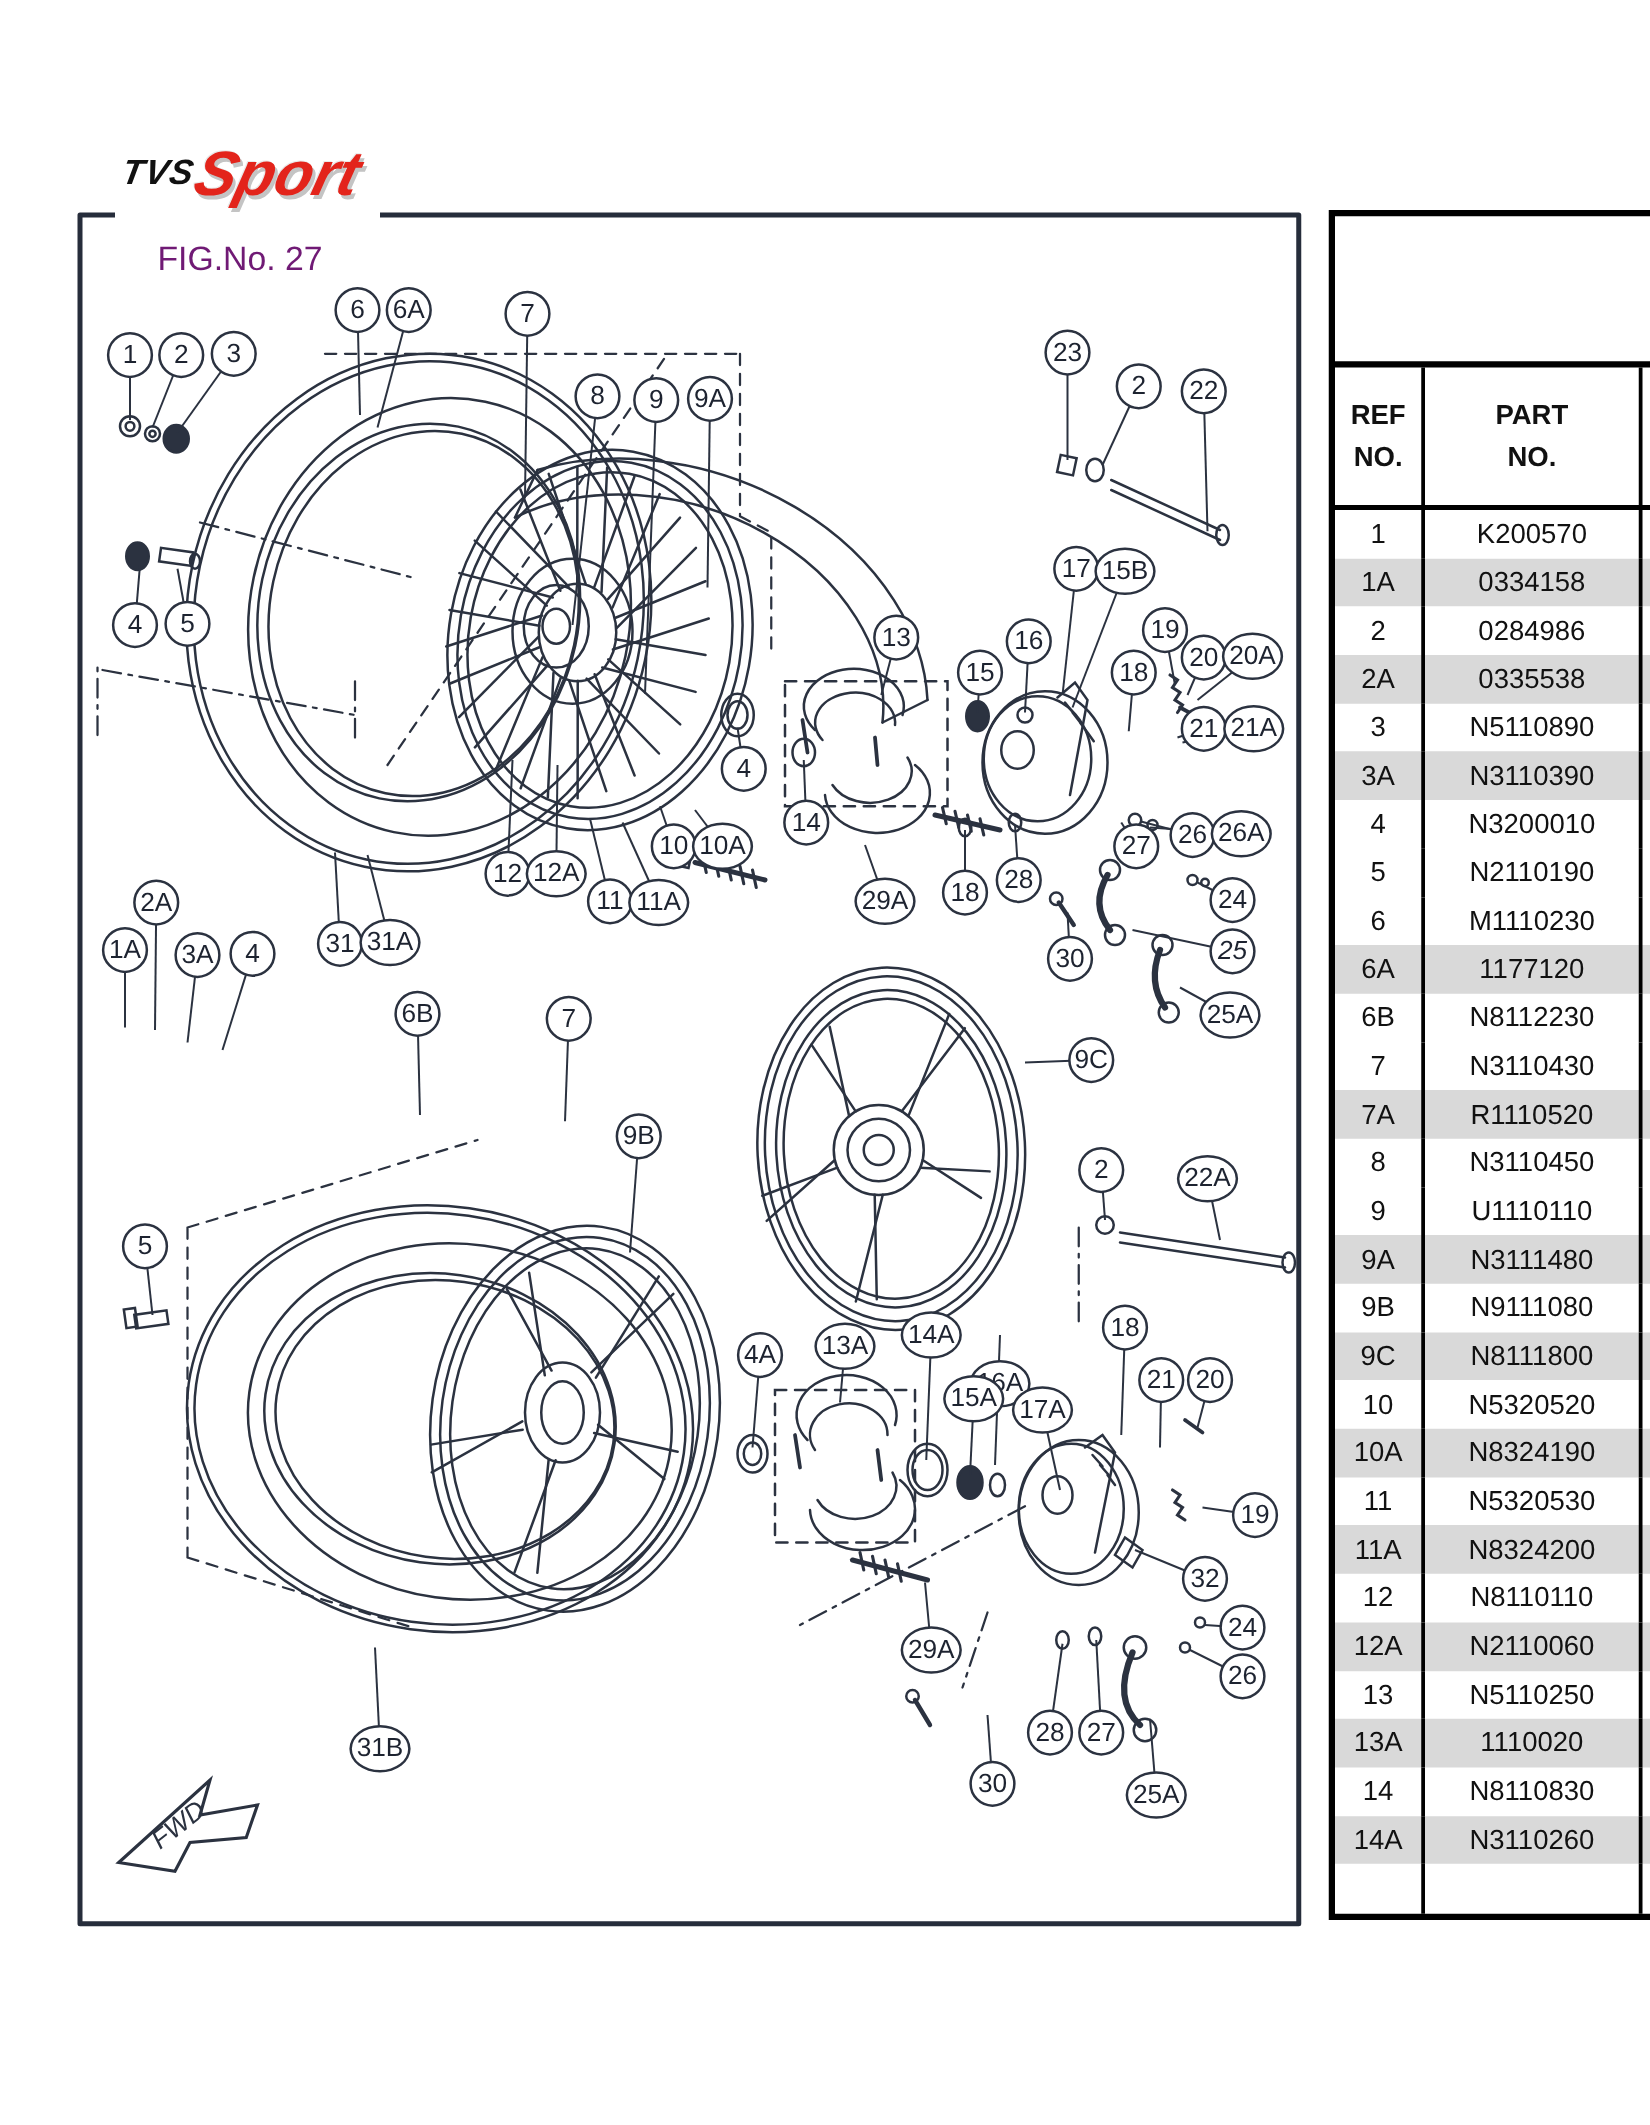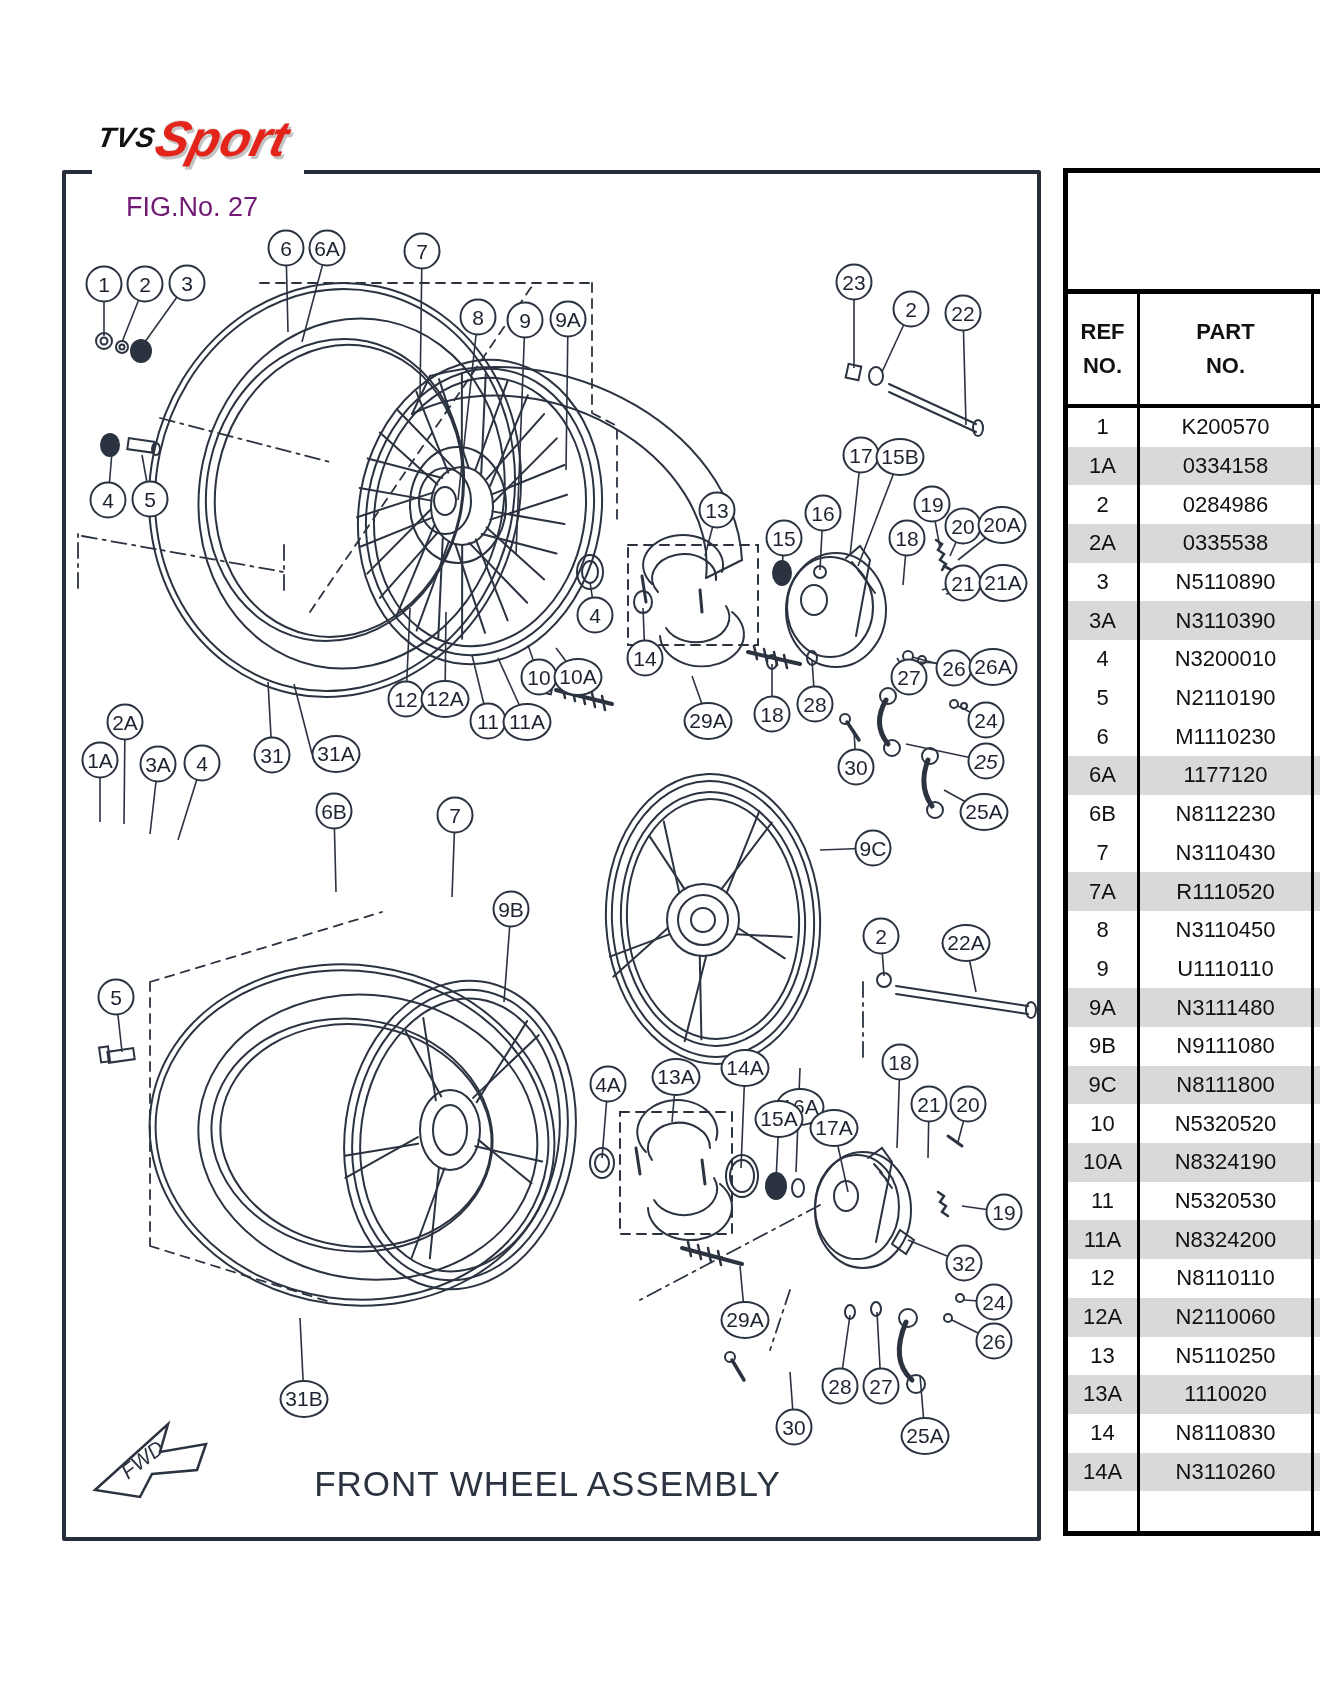--- a/index.html
+++ b/index.html
@@ -400,21 +400,21 @@
       <div class="balloon wide" style="left: 993px; top: 667px;">26A</div>
       <div class="balloon" style="left: 909px; top: 677px;">27</div>
       <div class="balloon" style="left: 815px; top: 704px;">28</div>
       <div class="balloon" style="left: 772px; top: 714px;">18</div>
       <div class="balloon wide" style="left: 708px; top: 721px;">29A</div>
       <div class="balloon" style="left: 986px; top: 720px;">24</div>
       <div class="balloon" style="left: 986px; top: 761px; font-style: italic;">25</div>
       <div class="balloon" style="left: 856px; top: 767px;">30</div>
       <div class="balloon wide" style="left: 984px; top: 812px;">25A</div>
       <div class="balloon" style="left: 272px; top: 755px;">31</div>
-      <div class="balloon wide" style="left: 312px; top: 754px; margin-left: 24px;">31A</div>
+      <div class="balloon wide" style="left: 312px; top: 754px;">31A</div>
       <div class="balloon" style="left: 125px; top: 722px;">2A</div>
       <div class="balloon" style="left: 100px; top: 760px;">1A</div>
       <div class="balloon" style="left: 158px; top: 764px;">3A</div>
       <div class="balloon" style="left: 202px; top: 763px;">4</div>
       <div class="balloon" style="left: 334px; top: 811px;">6B</div>
       <div class="balloon" style="left: 455px; top: 815px;">7</div>
       <div class="balloon" style="left: 873px; top: 848px;">9C</div>
       <div class="balloon" style="left: 511px; top: 909px;">9B</div>
       <div class="balloon" style="left: 881px; top: 936px;">2</div>
       <div class="balloon wide" style="left: 966px; top: 943px;">22A</div>
@@ -433,21 +433,20 @@
       <div class="balloon" style="left: 994px; top: 1302px;">24</div>
       <div class="balloon" style="left: 994px; top: 1341px;">26</div>
       <div class="balloon wide" style="left: 745px; top: 1320px;">29A</div>
       <div class="balloon" style="left: 840px; top: 1386px;">28</div>
       <div class="balloon" style="left: 881px; top: 1386px;">27</div>
       <div class="balloon" style="left: 794px; top: 1427px;">30</div>
       <div class="balloon wide" style="left: 925px; top: 1436px;">25A</div>
       <div class="balloon wide" style="left: 304px; top: 1399px; text-align: center;">31B</div>
     </div>
 
-  <div class="sheet-title">FRONT WHEEL ASSEMBLY</div>
 
   <div class="parts-table">
     <div class="pt-titlebox"></div>
     <div class="pt-row pt-header">
       <div class="pt-cell-ref">
         <span>REF</span>
         <span>NO.</span>
       </div>
       <div class="pt-cell-part">
         <span>PART</span>

